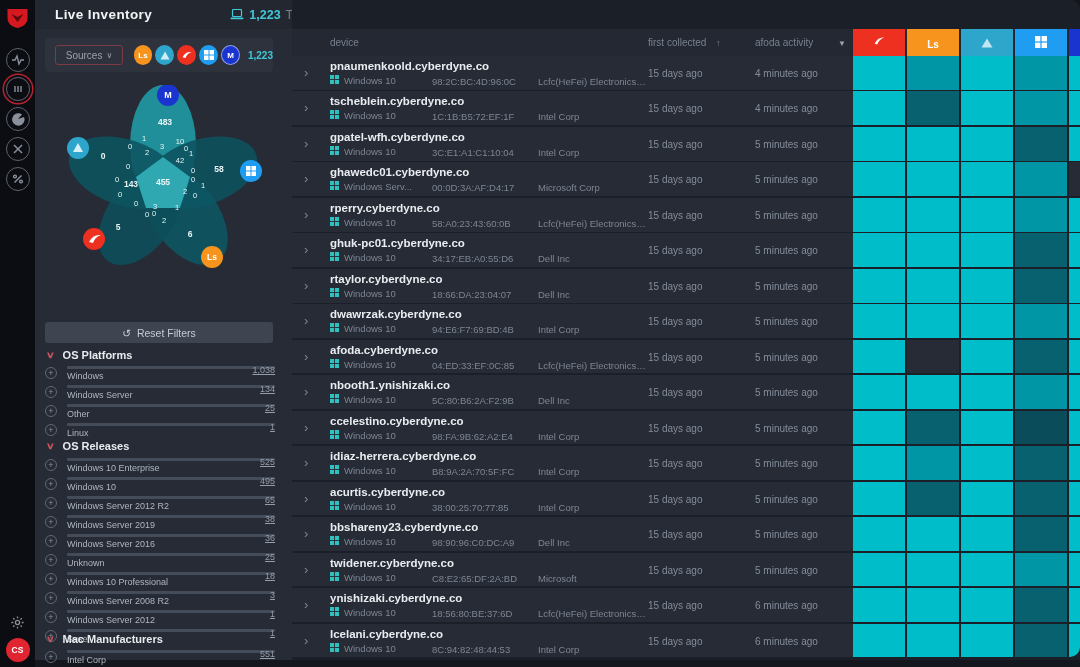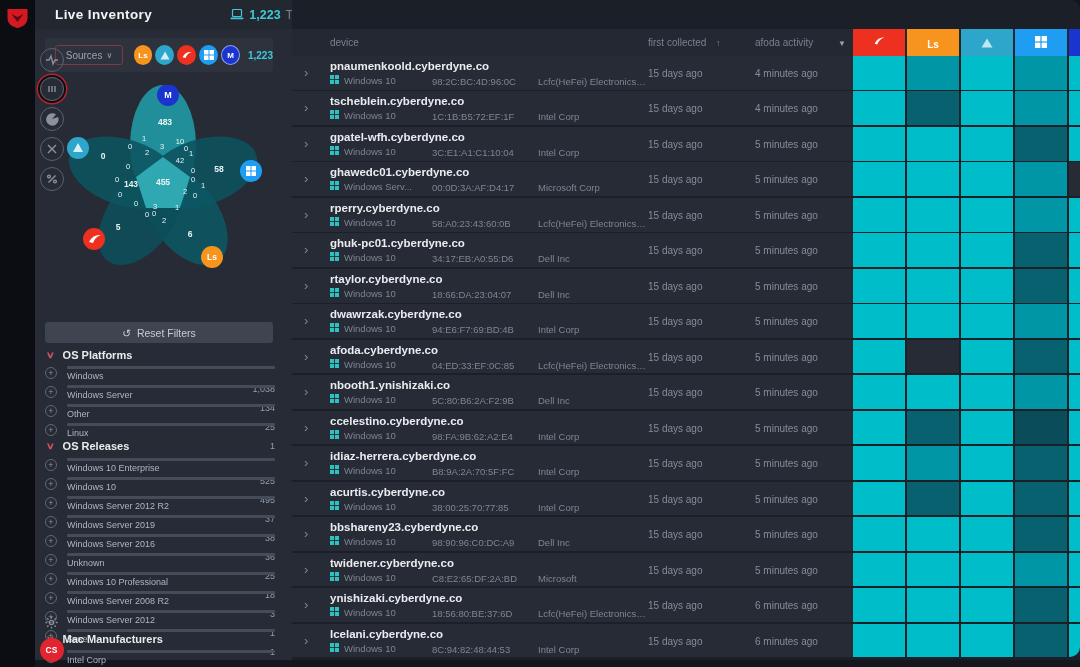--- a/index.html
+++ b/index.html
@@ -3,21 +3,21 @@
 <meta charset="utf-8">
 <style>
   * { margin:0; padding:0; box-sizing:border-box; }
   html,body { width:1080px; height:667px; overflow:hidden; background:#14171d;
               font-family:"Liberation Sans", sans-serif; }
 
   
   #rail { position:absolute; left:0; top:0; width:35px; height:667px; background:#0b0d12; z-index:5; }
   .rail-icon { position:absolute; left:50%; transform:translateX(-50%); width:24px; height:24px;
                border:1px solid #5b636e; border-radius:50%; display:flex; align-items:center;
-               justify-content:center; color:#8a919c;margin-left:34px; }
+               justify-content:center; color:#8a919c; }
   .rail-icon svg { stroke:#8a919c; fill:none; stroke-width:1.4; }
   .rail-icon.active { border-color:#5b636e; box-shadow:0 0 0 3px rgba(0,0,0,0), 0 0 0 2px #0b0d12, 0 0 0 3.5px #b92330; }
   #logo { position:absolute; left:5px; top:6px; width:25px; height:24px; }
 
   
   #sidebar { position:absolute; left:35px; top:0; width:307px; height:660px; background:#262b35; }
   #sidebar-header { position:absolute; left:0; top:0; width:100%; height:29px; background:#23272f;
                     display:flex; align-items:center; }
   #sidebar-title { color:#f2f4f7; font-size:13.5px; font-weight:bold; letter-spacing:.4px; margin-left:20px; }
   #total-wrap { position:absolute; right:30px; display:flex; align-items:center; gap:5px; font-size:12.5px; }
@@ -46,21 +46,21 @@
   .filter-section-title { position:absolute; left:12px; display:flex; align-items:center; gap:9px;
                           color:#e8ebef; font-size:11px; font-weight:bold; }
   .red-chev { color:#c8525e; font-size:9px; font-weight:bold; transform:scaleX(1.4); }
   .filter-list { position:absolute; left:10px; width:232px; display:flex; flex-direction:column; }
   .filter-row { position:relative; height:19px; }
   .frow-plus { position:absolute; left:0; top:3px; width:12px; height:12px; border:1px solid #606876;
                border-radius:50%; color:#8b93a0; font-size:9px; line-height:11px; text-align:center; }
   .frow-bar { position:absolute; left:22px; right:2px; top:2px; height:3px; background:#454c59; border-radius:1px; }
   .frow-fill { height:3px; background:#2ac4d3; border-radius:1px; }
   .frow-label { position:absolute; left:22px; top:7px; color:#aeb6c1; font-size:9px; }
-  .frow-val { position:absolute; right:2px; top:20px; color:#959dab; font-size:9px; }
+  .frow-val { position:absolute; right:2px; top:1px; color:#959dab; font-size:9px;text-decoration:underline; }
 
   
   #side-scroll { position:absolute; right:0px; top:0; width:8px; height:660px; background:#e3e6e6; }
   #side-scroll-btn { position:absolute; top:0; left:0; width:8px; height:9px; background:#c9cdce; }
   #side-scroll-thumb { position:absolute; top:9px; left:0.5px; width:7px; height:436px; background:#b0b6b8; border-radius:3px; }
 
   
   #main { position:absolute; left:292px; top:0; width:788px; height:660px; background:#1b1f28;
           border-top-right-radius:10px; overflow:hidden; }
   #main-titlebar { position:absolute; left:0; top:0; width:100%; height:29px; background:#262b35; }
@@ -305,21 +305,21 @@
       <div class="filter-row">
         <span class="frow-plus">+</span>
         <span class="frow-bar"><span class="frow-fill" style="width:94%"></span></span>
         <span class="frow-label">Windows 10</span>
         <span class="frow-val">495</span>
       </div>
       <div class="filter-row">
         <span class="frow-plus">+</span>
         <span class="frow-bar"><span class="frow-fill" style="width:11%"></span></span>
         <span class="frow-label">Windows Server 2012 R2</span>
-        <span class="frow-val">37</span>
+        <span class="frow-val">65</span>
       </div>
       <div class="filter-row">
         <span class="frow-plus">+</span>
         <span class="frow-bar"><span class="frow-fill" style="width:7.5%"></span></span>
         <span class="frow-label">Windows Server 2019</span>
         <span class="frow-val">38</span>
       </div>
       <div class="filter-row">
         <span class="frow-plus">+</span>
         <span class="frow-bar"><span class="frow-fill" style="width:7%"></span></span>

